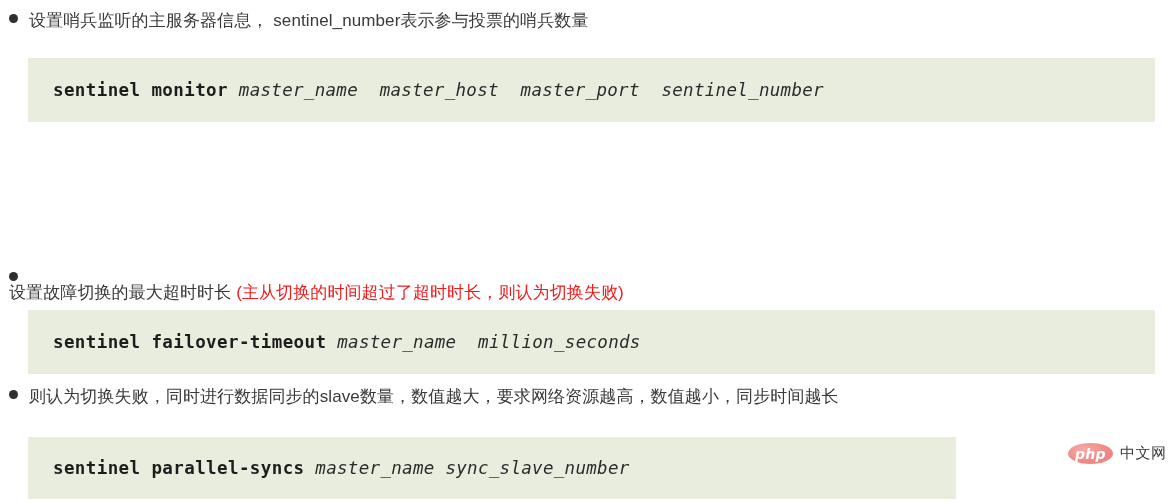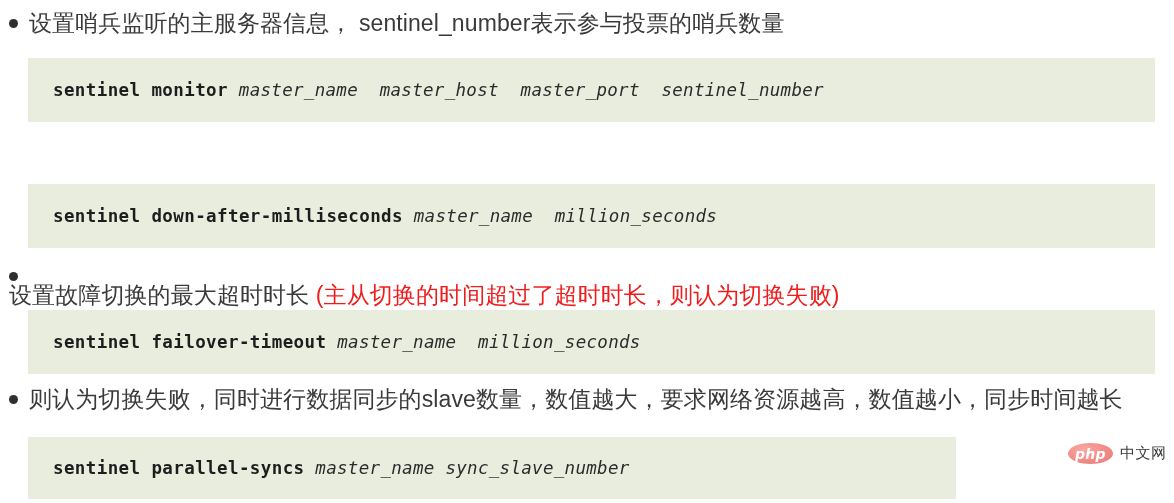--- a/index.html
+++ b/index.html
@@ -36,21 +36,21 @@
     width: 9px;
     height: 9px;
     border-radius: 50%;
     background: #2f2f2f;
     margin-left: 9px;
     margin-right: 11px;
     flex: 0 0 auto;
     top: -3px;
   }
   .bullet-text {
-    font-size: 23px;
+    font-size: 17px;
     line-height: 1;
     color: #3a3a3a;
     letter-spacing: 0.1px;
     text-align: right;
   }
   .bullet-text .red {
     color: #ef1c1c;
   }
 
   
@@ -116,23 +116,20 @@
   <div class="bullet-row" style="top:12px;">
     <span class="bullet-dot"></span>
     <span class="bullet-text"><span>设置哨兵监听的主服务器信息，</span><span> sentinel_number表示参与投票的哨兵数量</span><span class="red"></span></span>
   </div>
 
   <div class="code-block" style="top:58px; width:1127px; height:64px;">
     <div class="code-line"><span class="kw">sentinel monitor</span><span class="arg"> master_name  master_host  master_port  sentinel_number</span></div>
   </div>
 
 
-  <div class="code-block" style="top:184px; width:1127px; height:64px;">
-    <div class="code-line"><span class="kw">sentinel down-after-milliseconds</span><span class="arg"> master_name  million_seconds</span></div>
-  </div>
 
   <div class="bullet-row" style="top:275px;flex-direction:column;">
     <span class="bullet-dot"></span>
     <span class="bullet-text"><span>设置故障切换的最大超时时长</span><span></span><span class="red"> (主从切换的时间超过了超时时长，则认为切换失败)</span></span>
   </div>
 
   <div class="code-block" style="top:310px; width:1127px; height:64px;">
     <div class="code-line"><span class="kw">sentinel failover-timeout</span><span class="arg"> master_name  million_seconds</span></div>
   </div>
 

